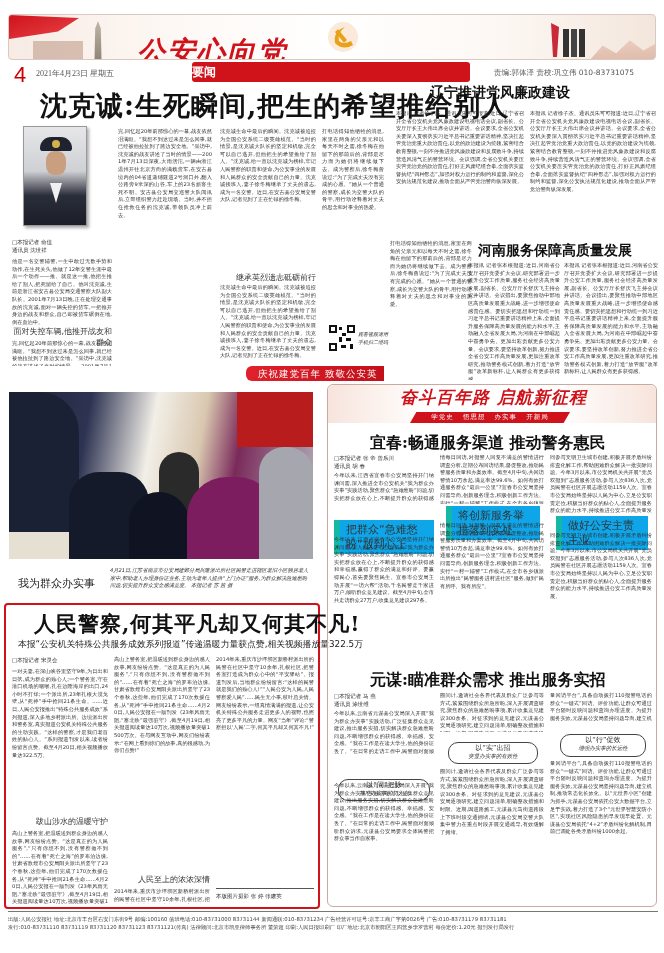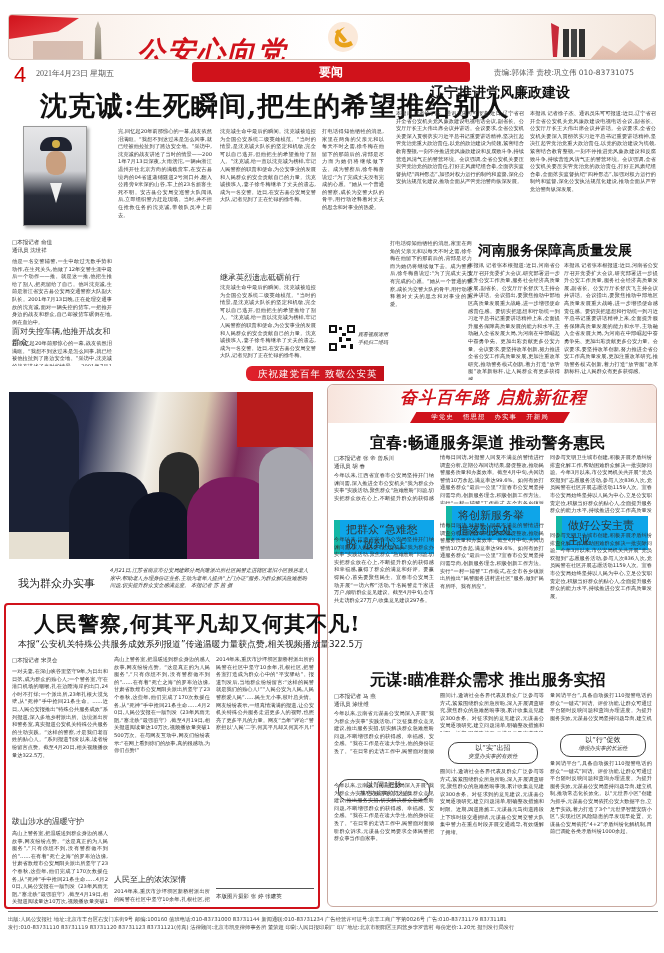--- a/index.html
+++ b/index.html
@@ -15,27 +15,27 @@
   #masthead .pagoda { left: 82px; top: 6px; width: 14px; height: 38px; background: linear-gradient(#c0b7a8,#8f8676); clip-path: polygon(50% 0, 70% 20%, 75% 100%, 25% 100%, 30% 20%); }
   #masthead .bldg { left: 24px; top: 26px; width: 50px; height: 20px; background: #c9a898; opacity: .7; }
   #masthead .title-l { left: 128px; top: 18px; font-size: 28px; color: #d0121b; font-weight: bold; letter-spacing: 2px; font-style: italic; }
   #masthead .title-r { left: 356px; top: 5px; font-size: 28px; color: #d0121b; font-weight: bold; letter-spacing: 2px; font-style: italic; }
   #masthead .emblem { left: 318px; top: 6px; width: 32px; height: 32px; }
   #masthead .police { left: 540px; top: 6px; width: 40px; height: 38px; }
   #masthead .mountain { left: 580px; top: 20px; width: 68px; height: 26px; background: linear-gradient(#e9c7b8,#d6a792); clip-path: polygon(0 100%, 20% 40%, 40% 70%, 60% 20%, 80% 60%, 100% 30%, 100% 100%); opacity:.7 }
 
   #page-num { left: 14px; top: 62px; font-size: 22px; color: #c00; font-family: "Liberation Sans", sans-serif; }
   #pub-date { left: 36px; top: 68px; font-size: 8px; color: #555; font-family: Liberation Serif, serif; }
-  #section-bar { left: 192px; top: 62px; width: 278px; height: 20px; background: #d0121b; border-radius: 3px; color: #fff; text-align: center; font-size: 12px; line-height: 20px; font-weight: bold; }
+  #section-bar { left: 192px; top: 62px; width: 278px; height: 20px; background: #d0121b; border-radius: 3px; color: #fff; font-size: 12px; line-height: 20px; font-weight: bold; }
   #editors { left: 494px; top: 68px; font-size: 7.5px; color: #555; }
 
   
   #h1 { left: 40px; top: 88px; font-size: 27px; font-weight: bold; color: #111; letter-spacing: 1px; }
   .text-col { font-size: 5.2px; line-height: 7.6px; color: #333; text-align: justify; overflow: hidden; word-break: break-all; }
-  .sub-h { font-size: 8px; color: #333; text-align: left; }
+  .sub-h { font-size: 8px; color: #333; text-align: right; }
 
   #portrait { left: 23px; top: 126px; width: 64px; height: 100px; border: 1px solid #999; box-shadow: 2px 2px 3px #aaa; background: linear-gradient(#e6e6e8 0%, #cfd0d4 45%, #2a2e3a 70%, #1b1e28 100%); overflow: hidden; }
   #portrait .cap { left: 16px; top: 10px; width: 32px; height: 14px; background: #1f2330; border-radius: 16px 16px 4px 4px; }
   #portrait .badge { left: 28px; top: 13px; width: 8px; height: 8px; background: #d4b14a; border-radius: 50%; }
   #portrait .face { left: 22px; top: 24px; width: 20px; height: 24px; background: #c99f7f; border-radius: 40%; }
   #portrait .shirt { left: 26px; top: 56px; width: 12px; height: 20px; background: #f0f0f0; clip-path: polygon(0 0,100% 0,50% 100%); }
 
   
   #h-liaoning { left: 430px; top: 84px; font-size: 14px; font-weight: bold; color: #111; }
   #h-henan { left: 478px; top: 242px; font-size: 14px; font-weight: bold; color: #111; }

